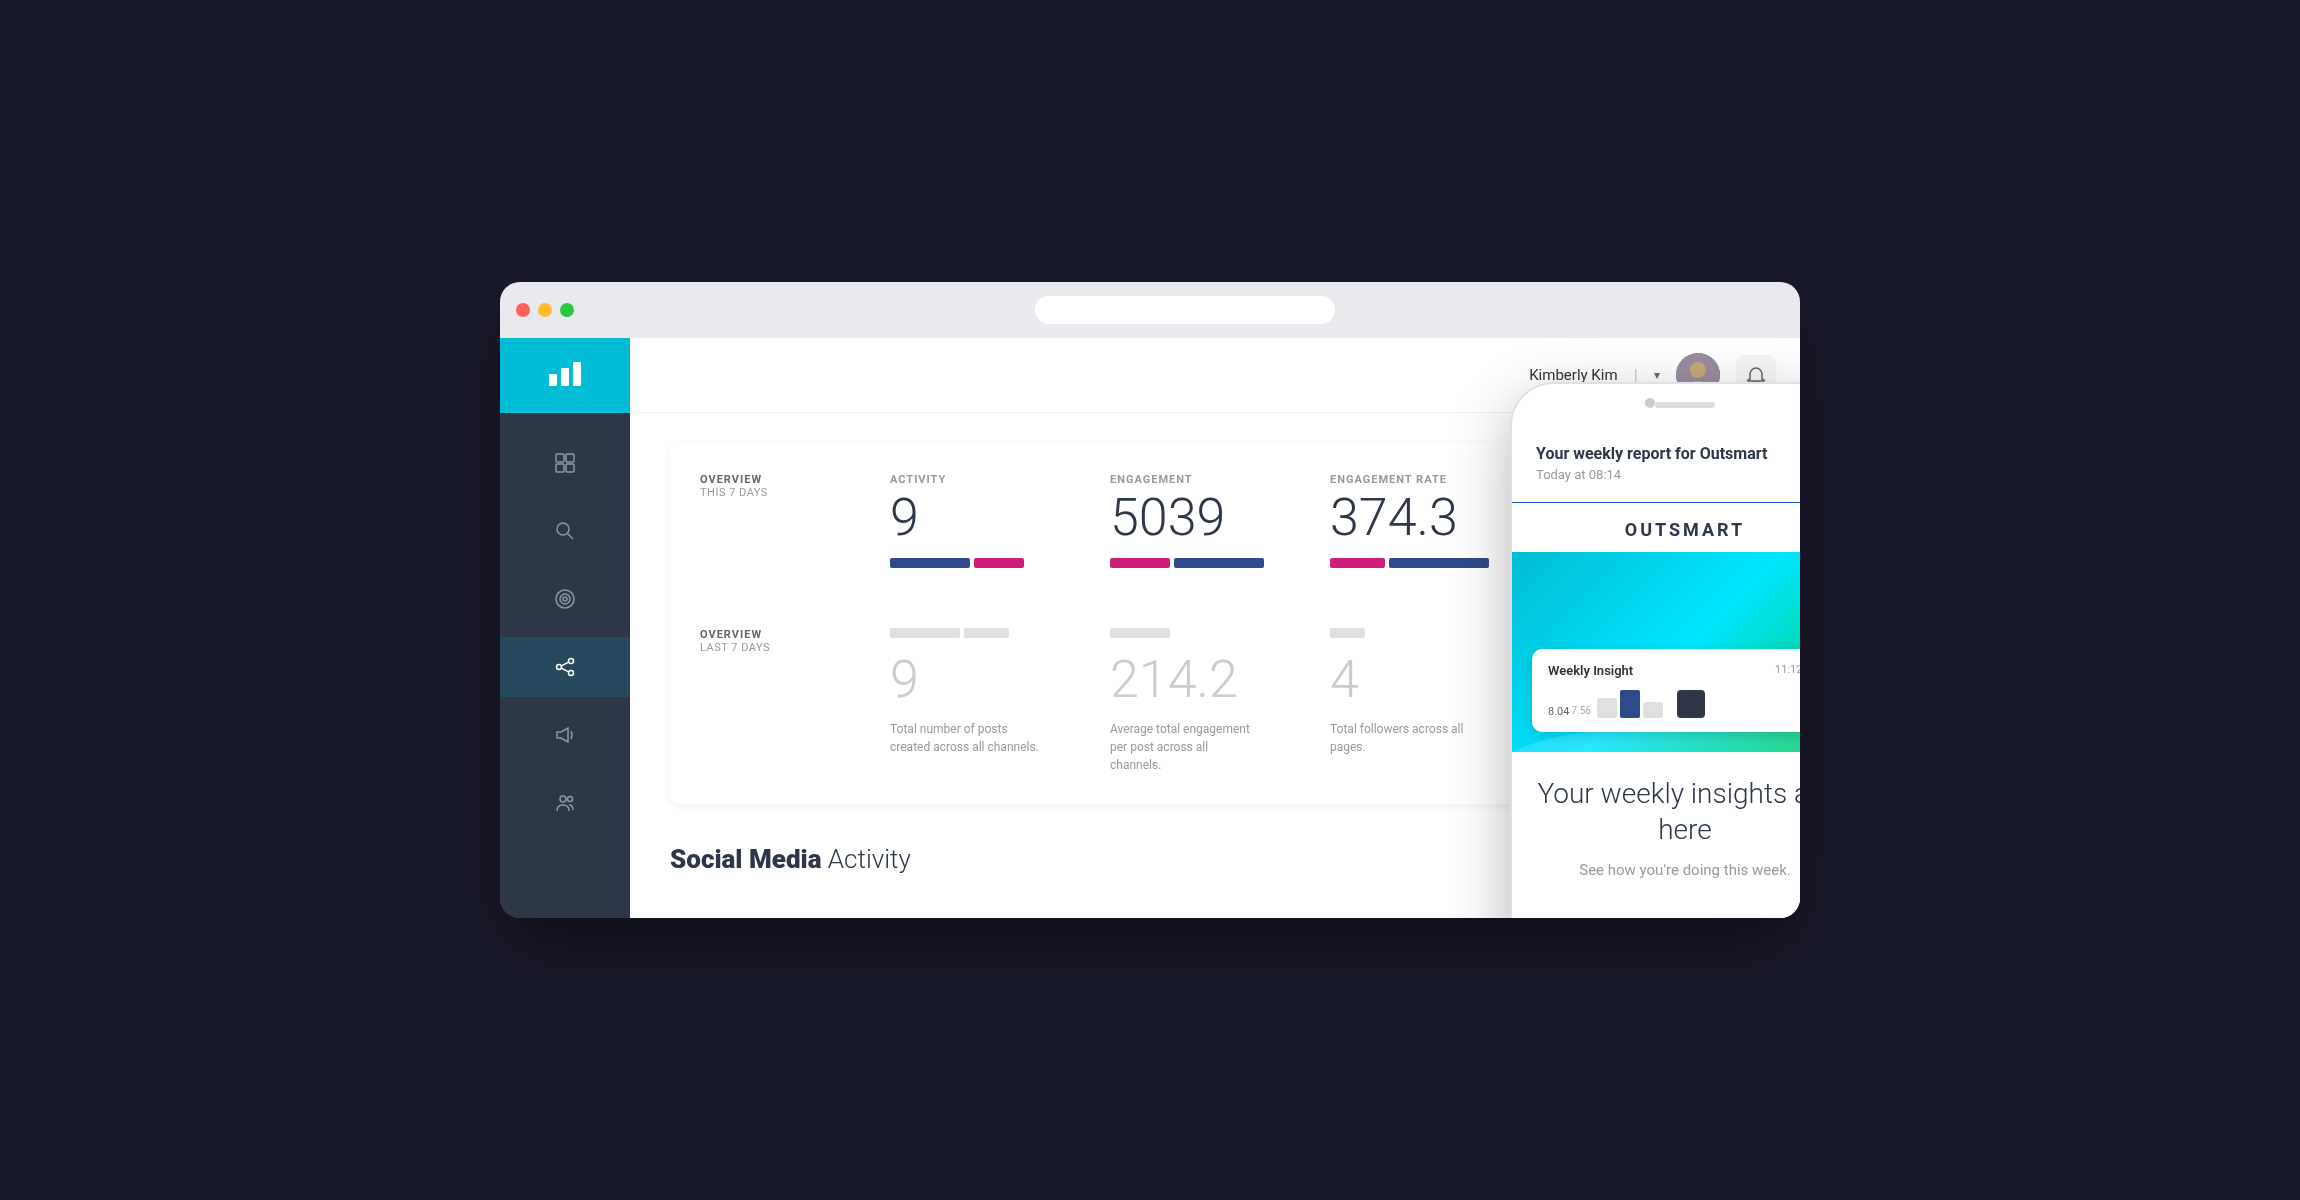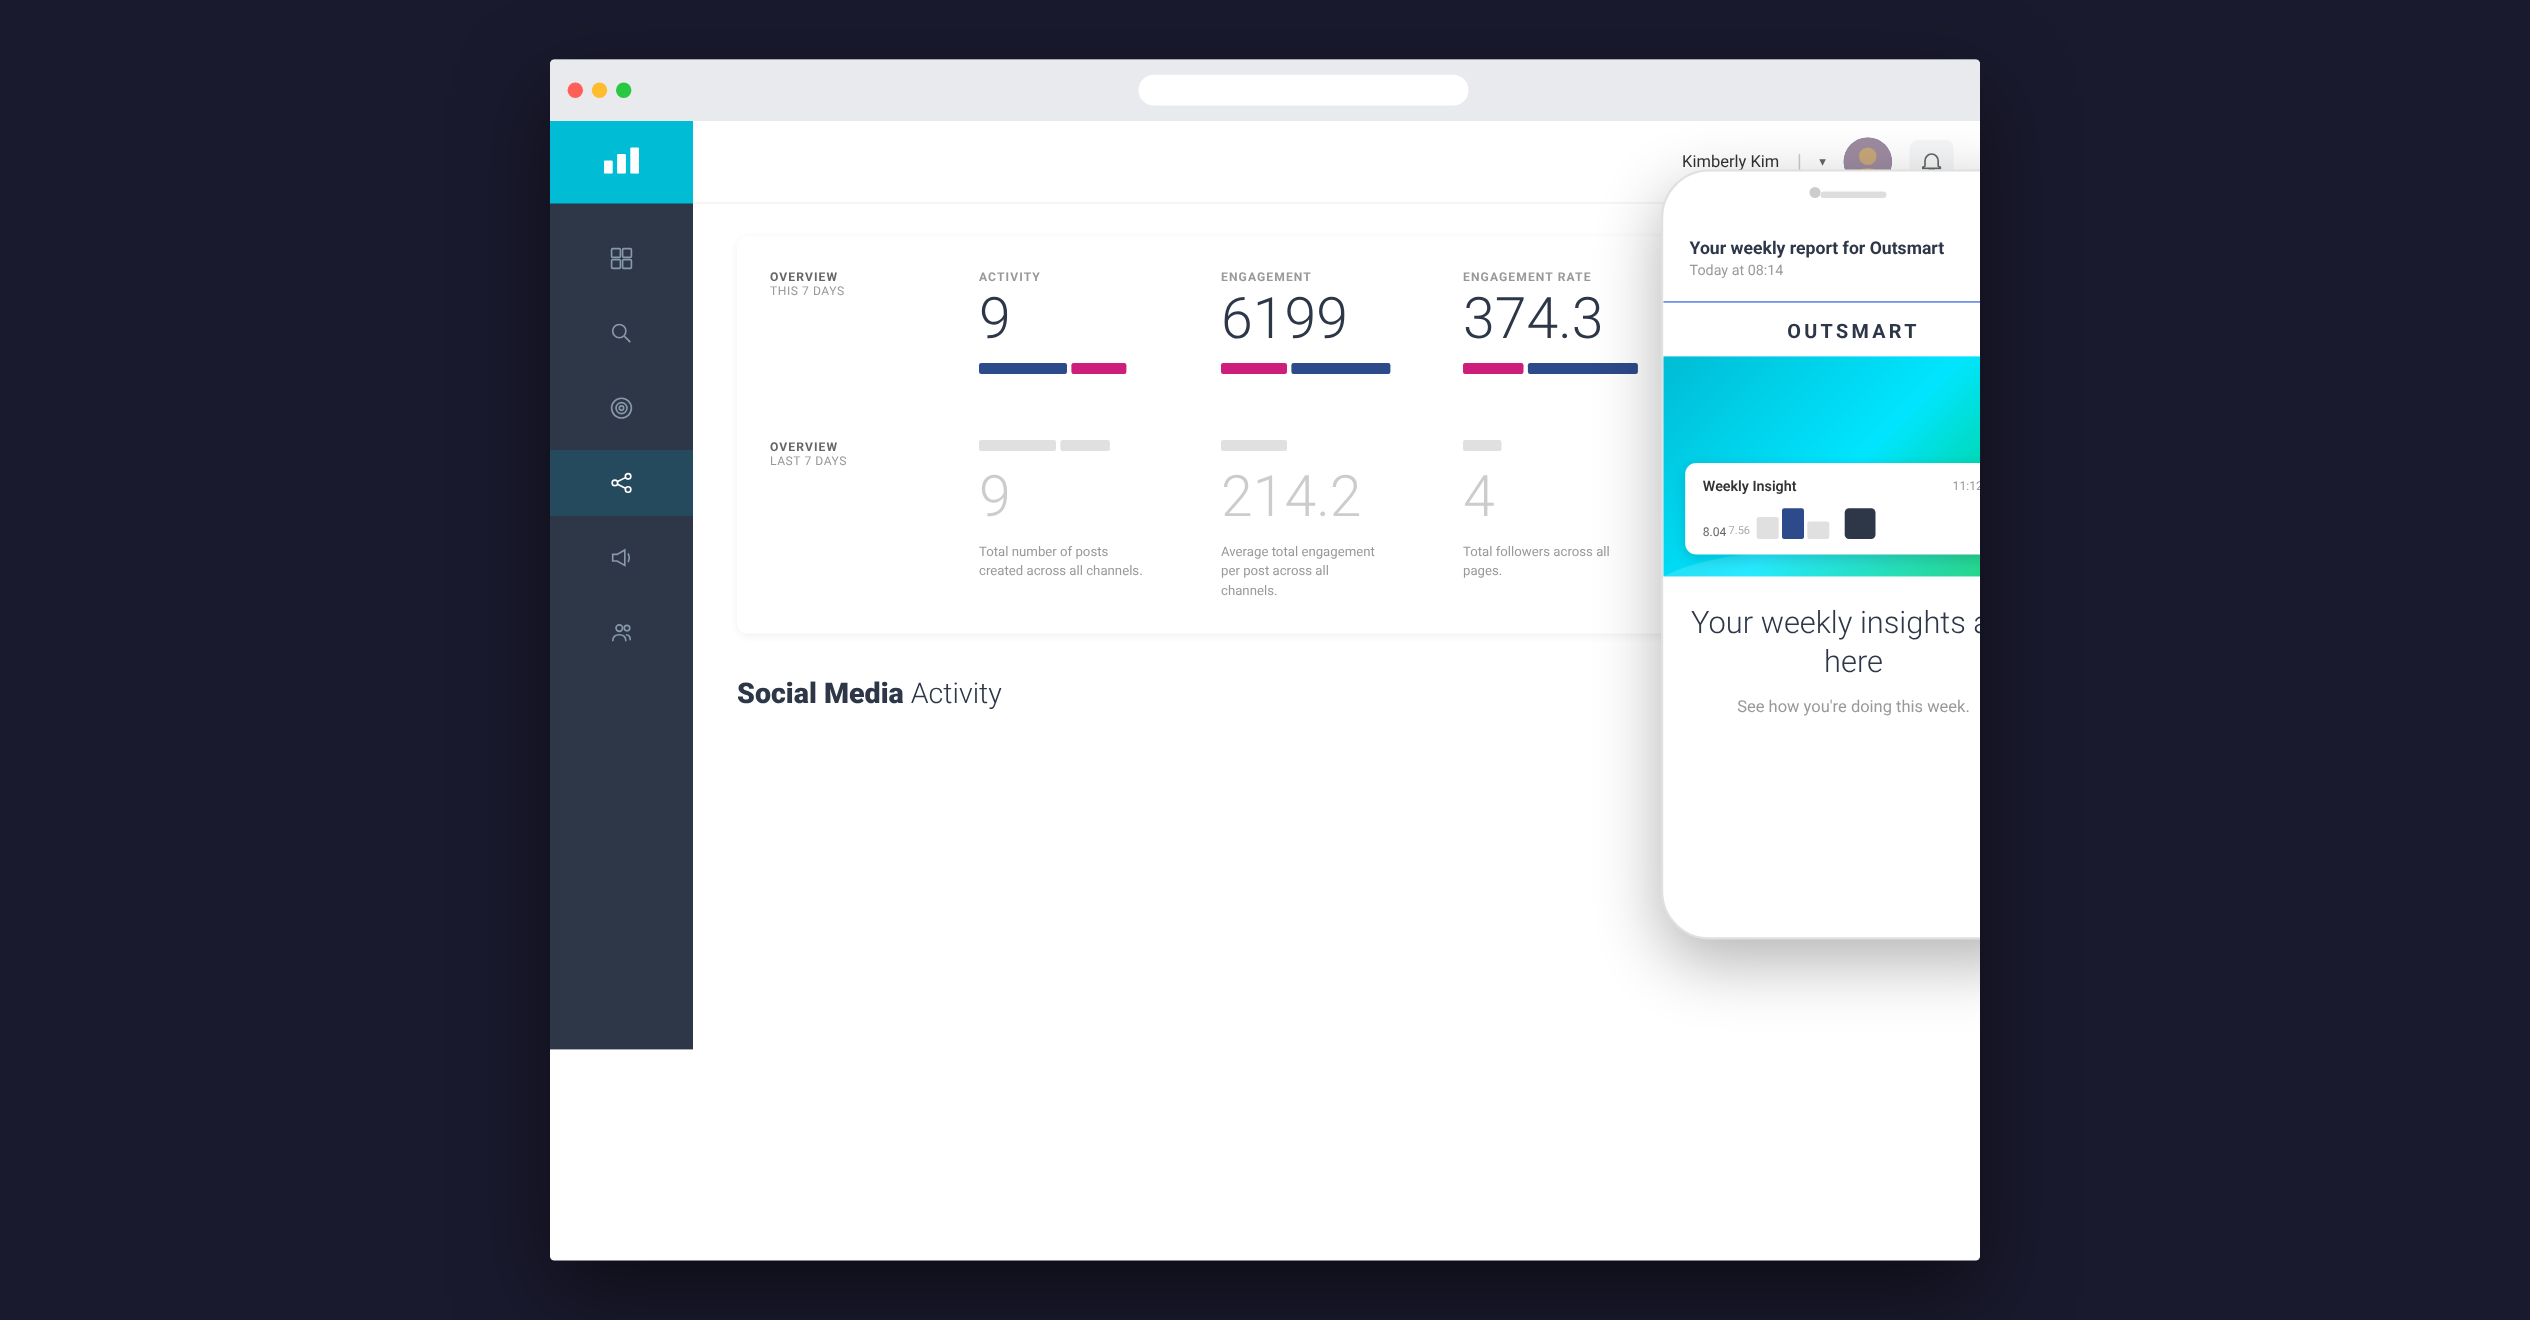--- a/index.html
+++ b/index.html
@@ -9,23 +9,23 @@
       height: 1200px;
       display: flex;
       align-items: center;
       justify-content: center;
       font-family: -apple-system, BlinkMacSystemFont, 'Segoe UI', Roboto, sans-serif;
     }
 
     
     .browser-window {
       width: 1300px;
-      height: 1092px;
-      background: #ffffff;
-      border-radius: 4px;
+      height: 636px;
+      background: #be185d;
+      border-radius: 20px;
       box-shadow: 0 30px 80px rgba(0,0,0,0.5);
       overflow: hidden;
       position: relative;
     }
 
     
     .browser-chrome {
       background: #e8eaed;
       height: 56px;
       display: flex;
@@ -543,21 +543,21 @@
               <span class="metric-label">ACTIVITY</span>
               <span class="metric-value">9</span>
               <div class="metric-bars">
                 <div class="bar-primary" style="width: 80px;"></div>
                 <div class="bar-secondary" style="width: 50px;"></div>
               </div>
             </div>
 
             <div class="metric-col">
               <span class="metric-label">ENGAGEMENT</span>
-              <span class="metric-value">6199</span>
+              <span class="metric-value">5039</span>
               <div class="metric-bars">
                 <div class="bar-secondary" style="width: 60px;"></div>
                 <div class="bar-primary" style="width: 90px;"></div>
               </div>
             </div>
 
             <div class="metric-col">
               <span class="metric-label">ENGAGEMENT RATE</span>
               <span class="metric-value">374.3</span>
               <div class="metric-bars">

